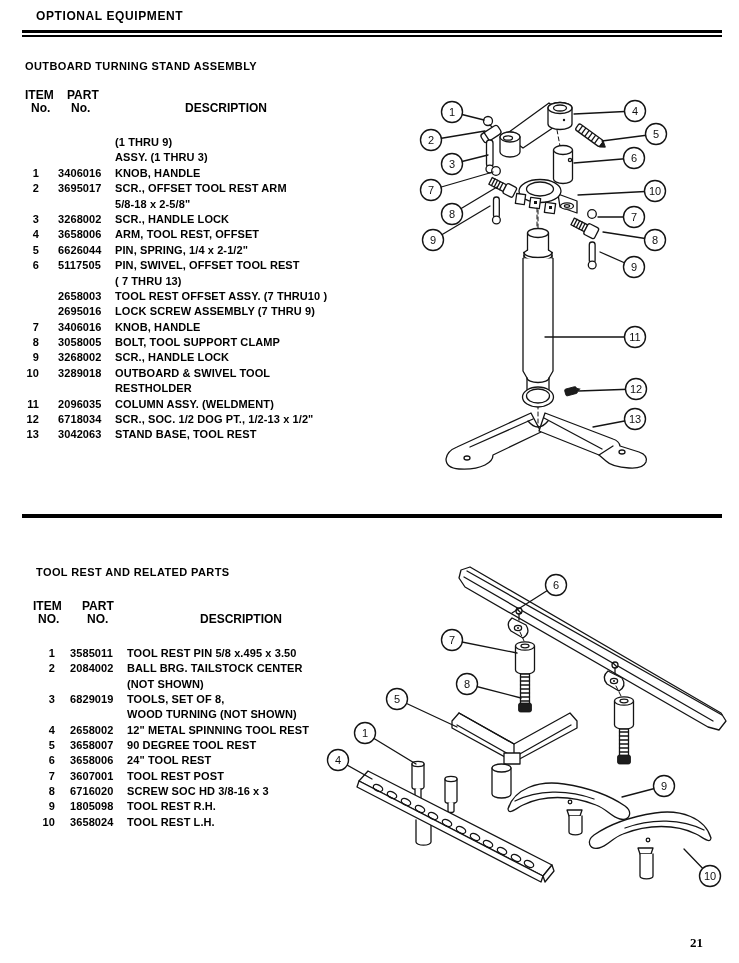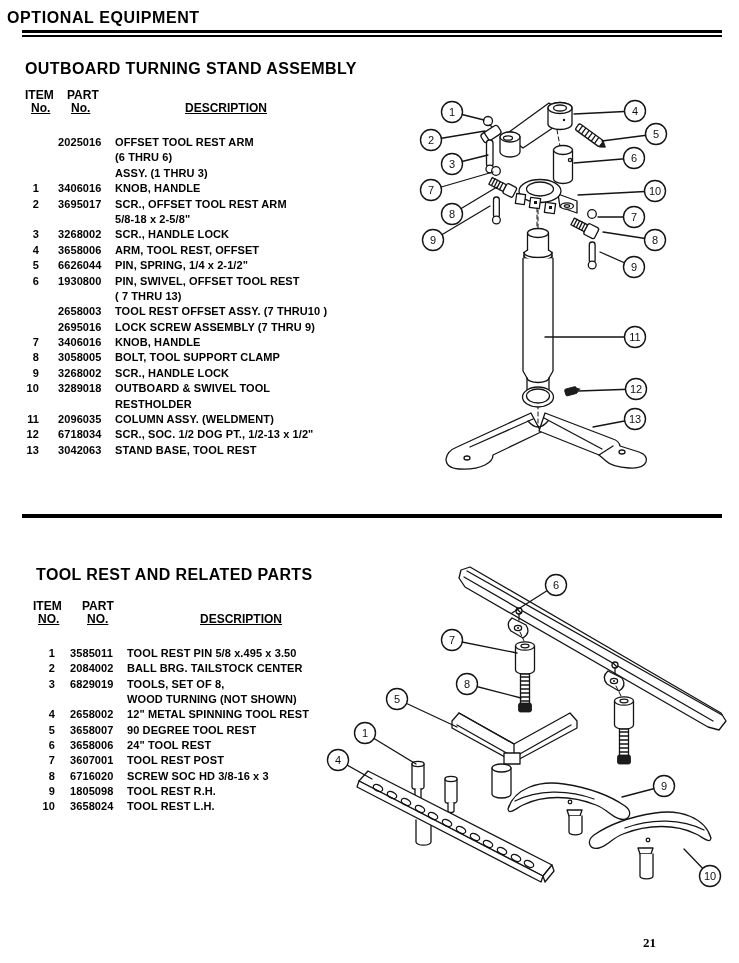--- a/index.html
+++ b/index.html
@@ -1,41 +1,41 @@
 <!DOCTYPE html>
 <html><head>
 <meta charset="utf-8">
 <style>
   html,body { margin:0; padding:0; background:#e8e8e8; }
   .page {
     position:relative; width:739px; height:963px; margin:0 auto;
     background:#ffffff; color:#000; overflow:hidden;
     font-family:"Liberation Sans", sans-serif;
   }
-  .hdr-title { position:absolute; left:7px; top:9px; font-size:16px; font-weight:bold; letter-spacing:0.6px; white-space:nowrap; }
+  .hdr-title { position:absolute; left:36px; top:9px; font-size:12px; font-weight:bold; letter-spacing:0.6px; white-space:nowrap; }
   .hdr-rule { position:absolute; left:22px; top:30px; width:700px; height:2px; border-top:3.5px solid #000; border-bottom:2px solid #000; }
-  .sec-title { position:absolute; font-size:16px; font-weight:bold; letter-spacing:0.4px; white-space:nowrap; }
+  .sec-title { position:absolute; font-size:11px; font-weight:bold; letter-spacing:0.4px; white-space:nowrap; }
   #sec1-title { left:25px; top:60px; }
   #sec2-title { left:36px; top:566px; }
   .tbl-head { position:absolute; font-size:12px; font-weight:bold; }
   .tbl-head span { position:absolute; white-space:nowrap; }
-  .head-line2 { top:13px;text-decoration:underline; }
+  .head-line2 { top:13px; }
   .rows { position:absolute; }
   .t-line { position:relative; font-size:11px; font-weight:bold; white-space:nowrap; letter-spacing:0.1px; }
   .s1 .t-line { height:15.4px; }
   .s2 .t-line { height:15.35px; }
   .t-line span { position:absolute; top:0; }
   .s1 .c-item { left:0; width:14px; text-align:right; }
   .s1 .c-part { left:33px; }
   .s1 .c-desc { left:90px; }
   .s2 .c-item { left:0; width:30px; text-align:right; }
   .s2 .c-part { left:45px;text-align:right; }
   .s2 .c-desc { left:102px; }
   .divider { position:absolute; left:22px; top:514px; width:700px; height:3.5px; background:#000; }
-  .pageno { position:absolute; left:643px; top:935px; font-family:"Liberation Serif", serif; font-size:13px; font-weight:bold; }
+  .pageno { position:absolute; left:690px; top:935px; font-family:"Liberation Serif", serif; font-size:13px; font-weight:bold; }
   svg.diagram { position:absolute; overflow:visible; }
   #diagram1 { left:420px; top:85px; width:319px; height:400px; }
   #diagram2 { left:320px; top:560px; width:419px; height:350px; }
   .ln { fill:none; stroke:#141414; stroke-width:1.3; stroke-linecap:round; stroke-linejoin:round; }
   .wh { fill:#ffffff; stroke:#141414; stroke-width:1.3; stroke-linejoin:round; stroke-linecap:round; }
   .dk { fill:#1c1c1c; stroke:#111; stroke-width:0.8; }
   .dash { stroke-dasharray:4 3; stroke-width:1; }
   .co { fill:#ffffff; stroke:#141414; stroke-width:1.4; }
   .ct { font:11px "Liberation Sans", sans-serif; text-anchor:middle; fill:#111; }
 </style>
@@ -53,27 +53,22 @@
     <span style="left:0;">ITEM</span>
     <span style="left:42px;">PART</span>
     <span class="head-line2" style="left:6px;">No.</span>
     <span class="head-line2" style="left:46px;">No.</span>
     <span class="head-line2" style="left:160px;">DESCRIPTION</span>
   </div>
 
   <div class="rows s1" style="left:25px; top:136px; width:380px;">
       <div class="t-line">
         <span class="c-item"></span>
-        <span class="c-part">2025016</span>
-        <span class="c-desc">OFFSET TOOL REST ARM</span>
-      </div>
-      <div class="t-line">
-        <span class="c-item"></span>
-        <span class="c-part"></span>
-        <span class="c-desc">(6 THRU 6)</span>
+        <span class="c-part"></span>
+        <span class="c-desc">(1 THRU 9)</span>
       </div>
       <div class="t-line">
         <span class="c-item"></span>
         <span class="c-part"></span>
         <span class="c-desc">ASSY. (1 THRU 3)</span>
       </div>
       <div class="t-line">
         <span class="c-item">1</span>
         <span class="c-part">3406016</span>
         <span class="c-desc">KNOB, HANDLE</span>
@@ -98,21 +93,21 @@
         <span class="c-part">3658006</span>
         <span class="c-desc">ARM, TOOL REST, OFFSET</span>
       </div>
       <div class="t-line">
         <span class="c-item">5</span>
         <span class="c-part">6626044</span>
         <span class="c-desc">PIN, SPRING, 1/4 x 2-1/2"</span>
       </div>
       <div class="t-line">
         <span class="c-item">6</span>
-        <span class="c-part">1930800</span>
+        <span class="c-part">5117505</span>
         <span class="c-desc">PIN, SWIVEL, OFFSET TOOL REST</span>
       </div>
       <div class="t-line">
         <span class="c-item"></span>
         <span class="c-part"></span>
         <span class="c-desc">( 7 THRU 13)</span>
       </div>
       <div class="t-line">
         <span class="c-item"></span>
         <span class="c-part">2658003</span>
@@ -363,20 +358,25 @@
   <div class="rows s2" style="left:25px; top:647px; width:320px;">
       <div class="t-line">
         <span class="c-item">1</span>
         <span class="c-part">3585011</span>
         <span class="c-desc">TOOL REST PIN 5/8 x.495 x 3.50</span>
       </div>
       <div class="t-line">
         <span class="c-item">2</span>
         <span class="c-part">2084002</span>
         <span class="c-desc">BALL BRG. TAILSTOCK CENTER</span>
+      </div>
+      <div class="t-line">
+        <span class="c-item"></span>
+        <span class="c-part"></span>
+        <span class="c-desc">(NOT SHOWN)</span>
       </div>
       <div class="t-line">
         <span class="c-item">3</span>
         <span class="c-part">6829019</span>
         <span class="c-desc">TOOLS, SET OF 8,</span>
       </div>
       <div class="t-line">
         <span class="c-item"></span>
         <span class="c-part"></span>
         <span class="c-desc">WOOD TURNING (NOT SHOWN)</span>

